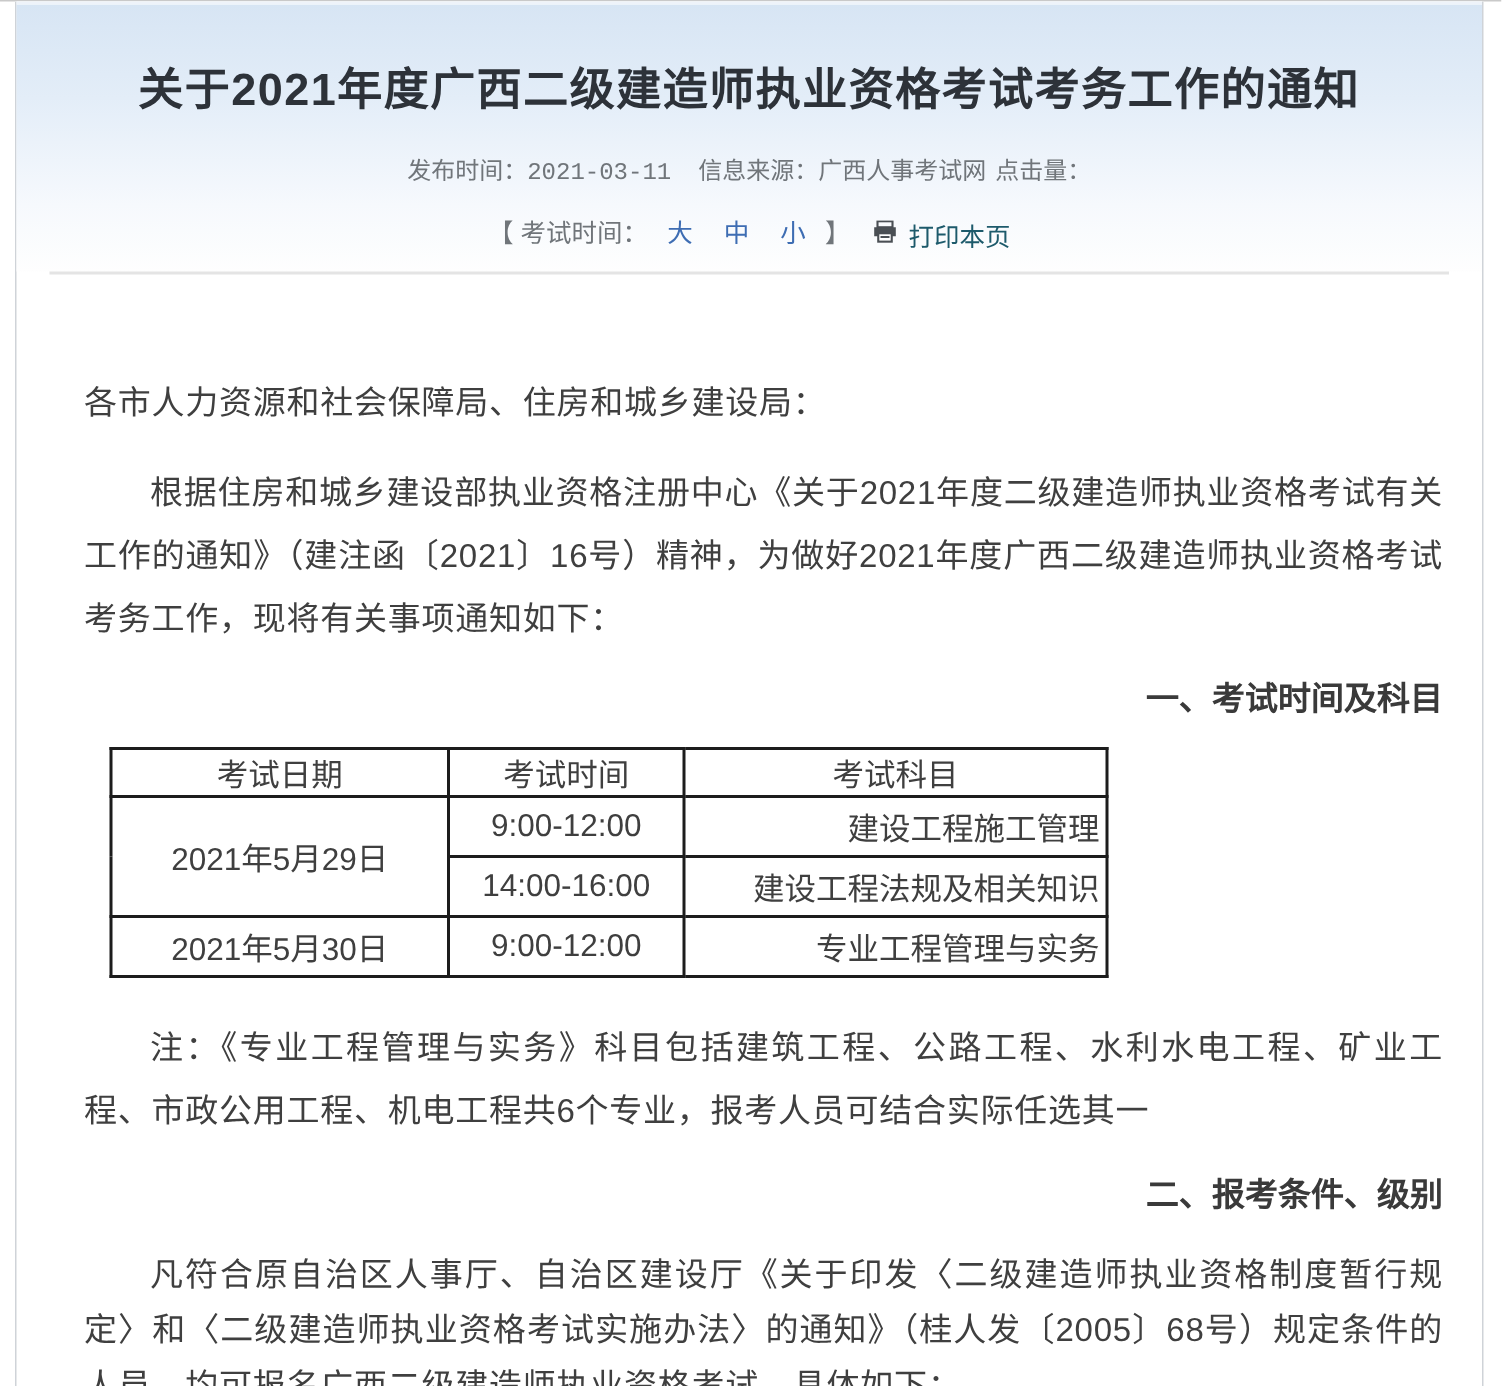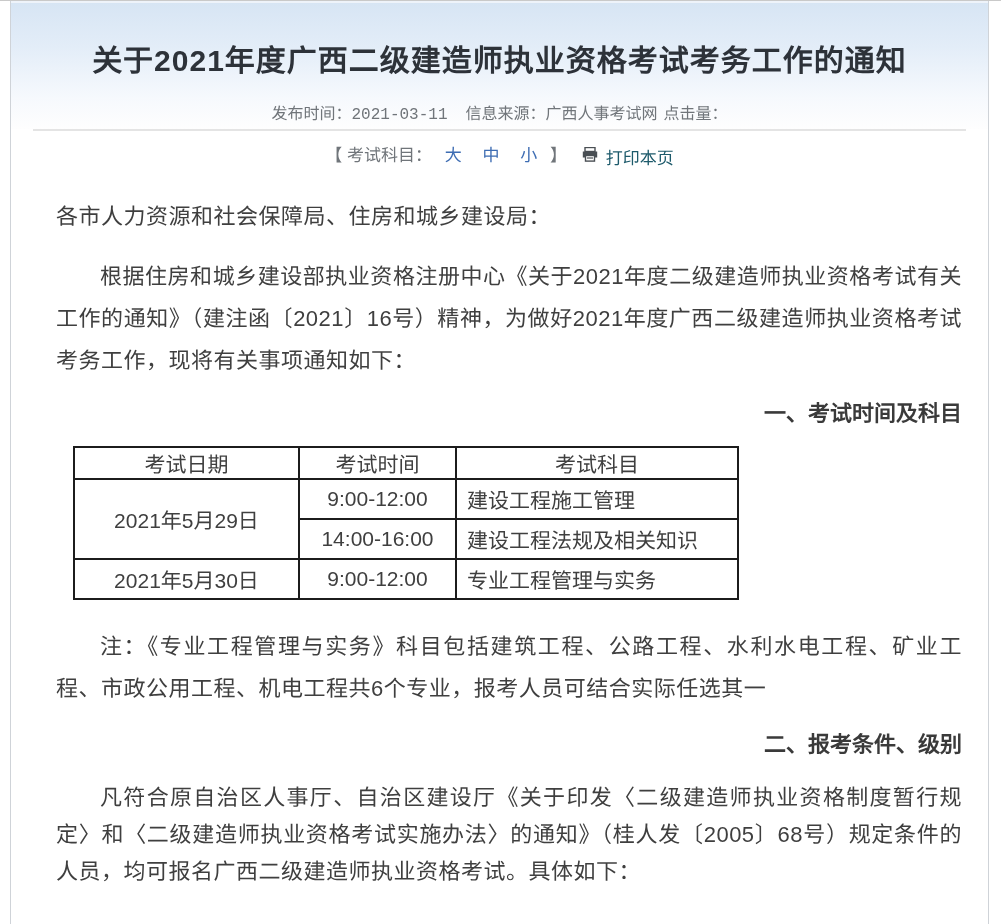--- a/index.html
+++ b/index.html
@@ -18,21 +18,21 @@
     position: absolute;
     left: 10px; top: 0;
     width: 979px; height: 924px;
     border-left: 1px solid #cfd3d8;
     border-right: 1px solid #cfd3d8;
     background: #ffffff;
   }
   
   .header {
     width: 100%;
-    height: 128px;
+    height: 180px;
     border-top: 2px solid #eef3fa;
     background: linear-gradient(to bottom, #d7e5f4 0%, #e3edf8 35%, #f6f9fd 75%, #fefefe 100%);
     text-align: center;
   }
   .doc-title {
     padding-top: 40px;
     font-size: 30px;
     font-weight: bold;
     color: #2d3239;
     letter-spacing: 1px;
@@ -112,42 +112,42 @@
     text-align: center;
     font-weight: normal;
     height: 40px;
     padding: 0 4px;
   }
   .exam-table th { height: 24px; }
   .col-date { width: 225px; }
   .col-time { width: 157px; }
   .col-subject { width: 282px; }
   .exam-table td.subject-cell {
-    text-align: left;
+    text-align: right;
     padding-left: 10px;
   }
   .note { margin-bottom: 14px; }
   .conditions { line-height: 37px; }
 </style>
 </head>
 <body>
 
 <div class="page">
   <div class="panel">
 
     <div class="header">
       <h1 class="doc-title">关于2021年度广西二级建造师执业资格考试考务工作的通知</h1>
 
       <div class="meta-line">
         <span>发布时间：</span><span>2021-03-11</span><span class="gap"></span><span>信息来源：</span><span>广西人事考试网</span><span class="sgap"></span><span>点击量：</span>
       </div>
 
       <div class="selector-line">
         <span>【</span>
-        <span>考试科目：</span>
+        <span>考试时间：</span>
         <a class="size-link">大</a>
         <a class="size-link">中</a>
         <a class="size-link">小</a>
         <span>】</span>
         <a class="print-link">
           <span class="printer-svg">
             <svg width="16" height="15" viewBox="0 0 16 15">
               <rect x="3" y="0.5" width="10" height="4" fill="none" stroke="#4a4f54" stroke-width="1.4"></rect>
               <rect x="0.8" y="4.5" width="14.4" height="6" fill="#4a4f54"></rect>
               <rect x="3.5" y="8.5" width="9" height="5.6" fill="#ffffff" stroke="#4a4f54" stroke-width="1.4"></rect>

